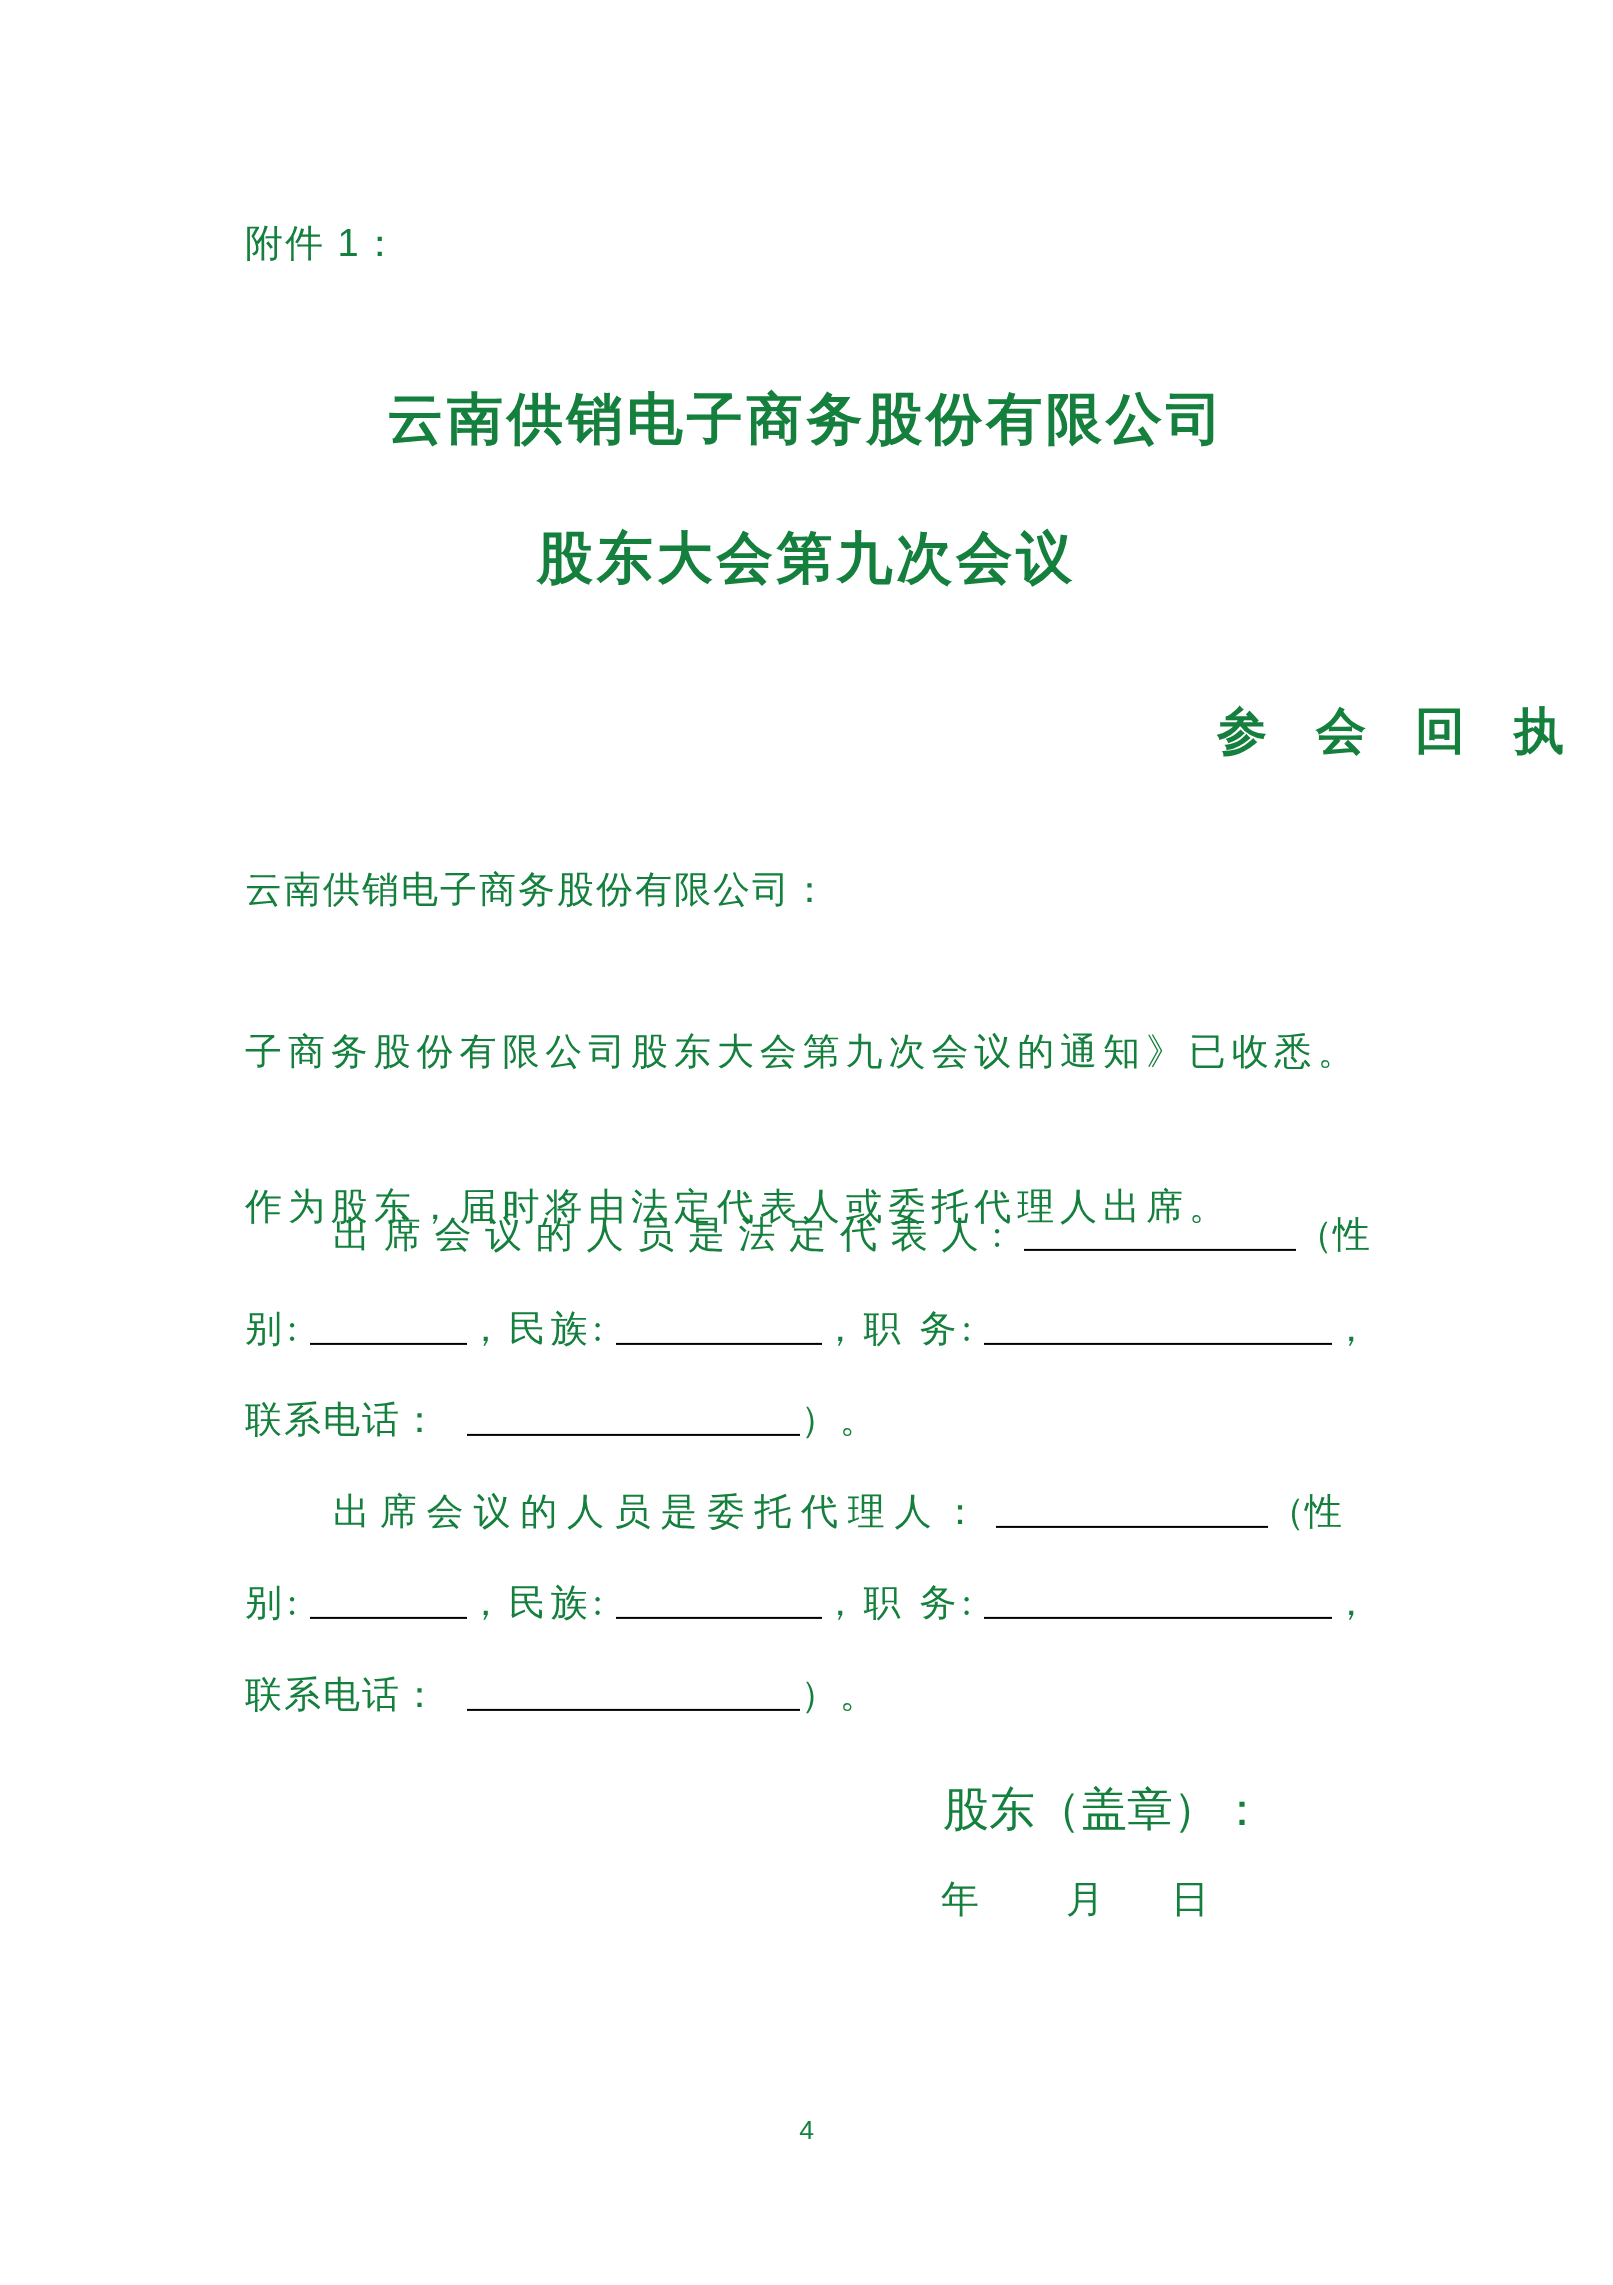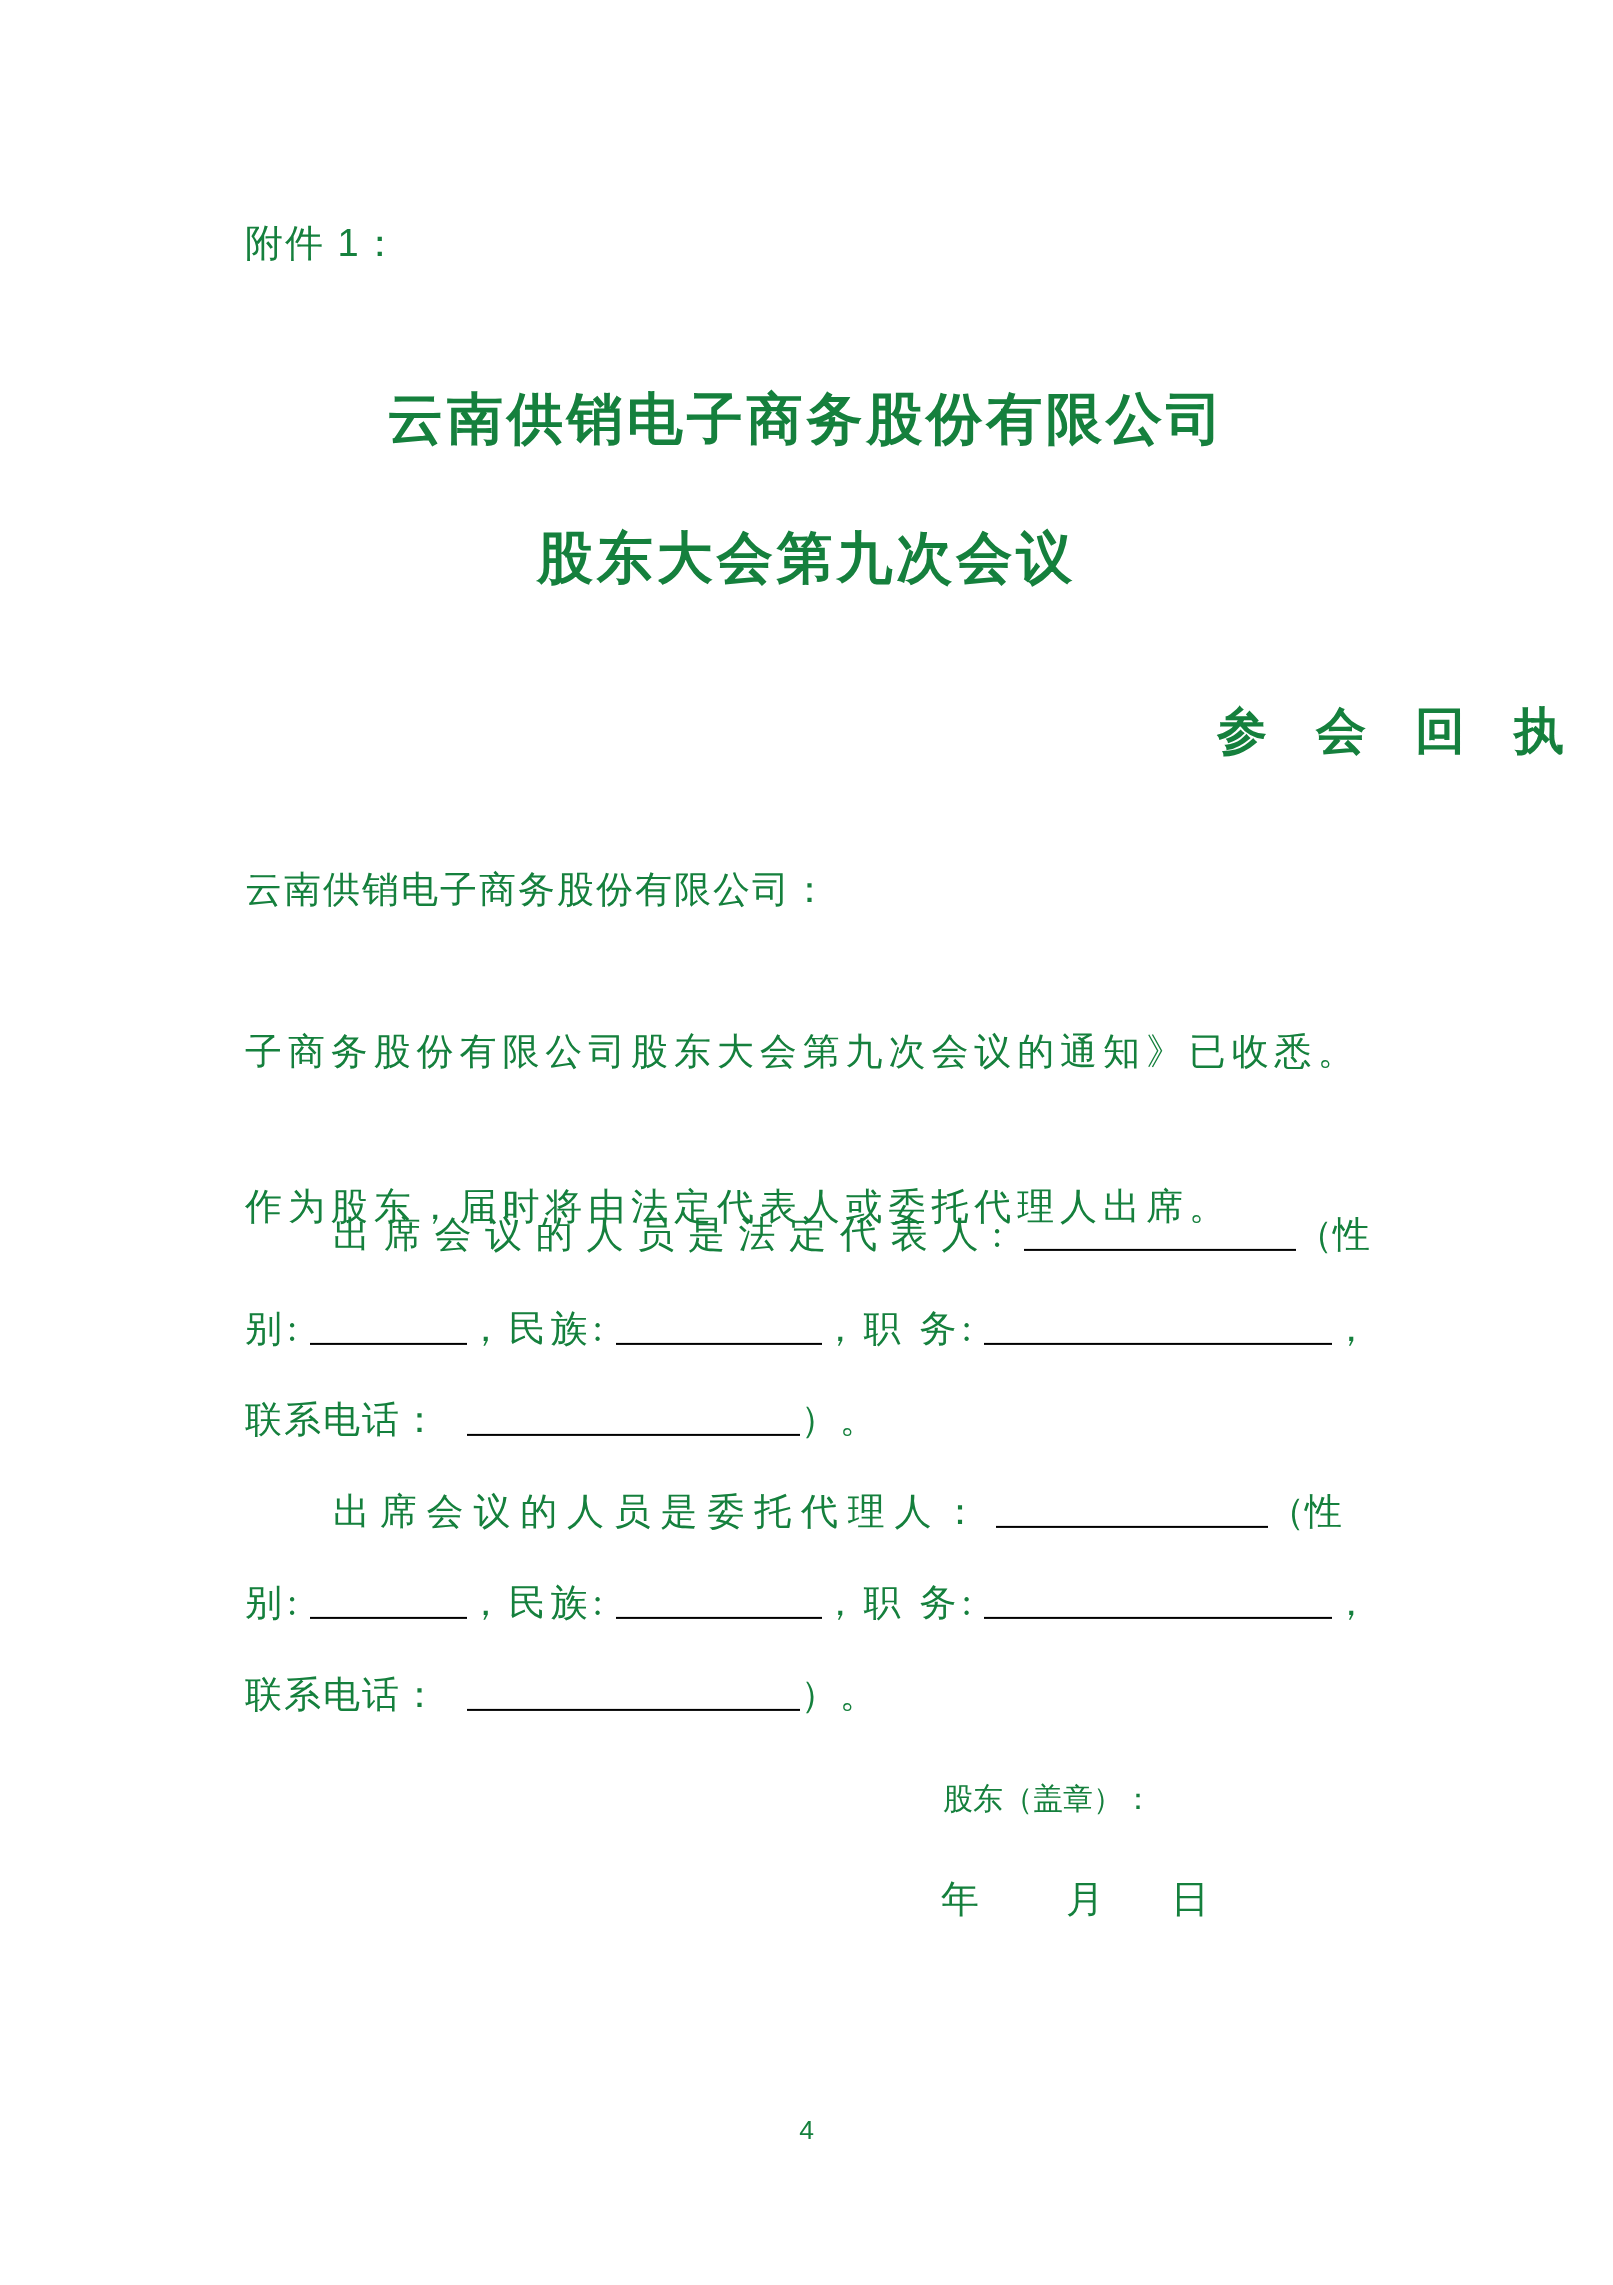--- a/index.html
+++ b/index.html
@@ -61,21 +61,21 @@
     margin-left: 7.8px;
     vertical-align: baseline;
     transform: translateY(3.9px);
   }
   .w-name   { width: 272px; }
   .w-gender { width: 157px; }
   .w-ethnic { width: 206px; }
   .w-job    { width: 348px; }
   .w-phone  { width: 333px; margin-left: 27.4px; }
 
-  .stamp-label { top: 1779px; left: 943px; font-size: 30px; }
+  .stamp-label { top: 1779px; left: 943px; font-size: 46px; }
   .date-label  { top: 1874px; font-size: 38px; }
   .date-year   { left: 941px; }
   .date-month  { left: 1066px; }
   .date-day    { left: 1171px; }
 
   .page-number {
     top: 2115px; left: 0; width: 100%;
     text-align: center;
     font-size: 26.5px;
     font-family: "Liberation Sans", "DejaVu Sans", sans-serif;

